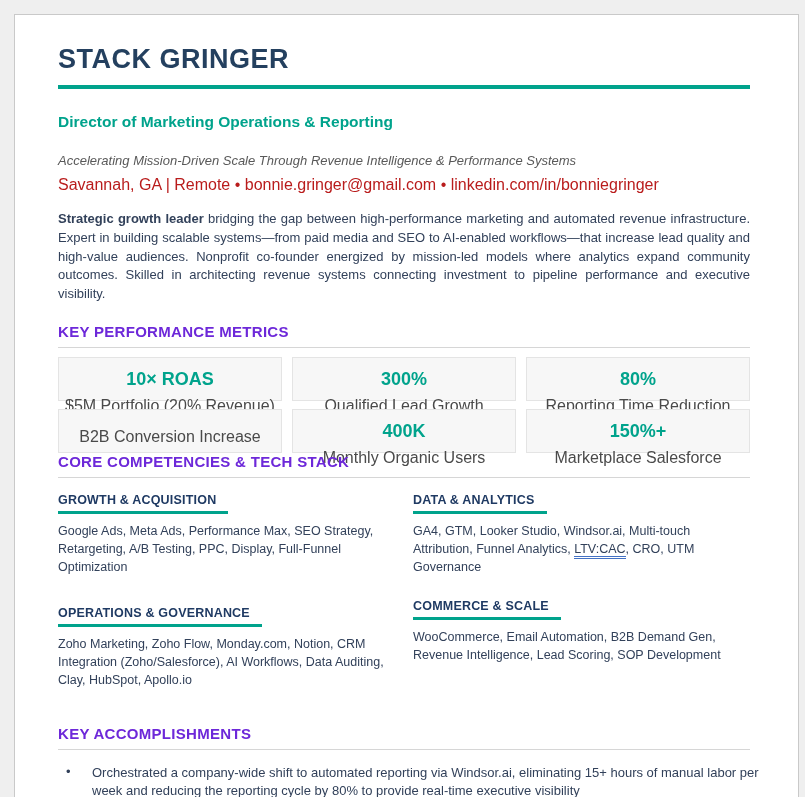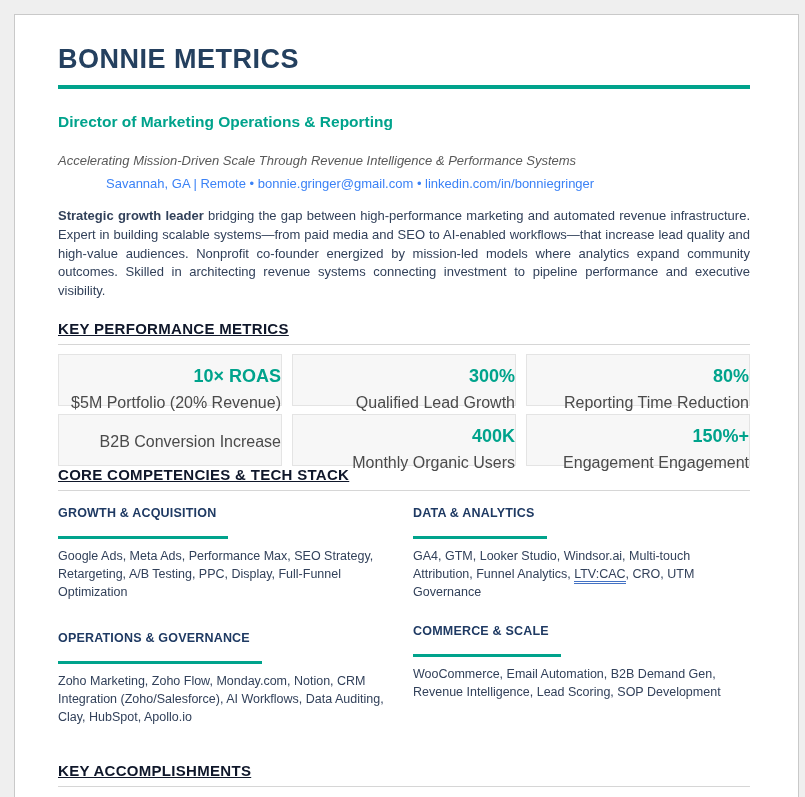--- a/index.html
+++ b/index.html
@@ -20,60 +20,60 @@
     font-size: 27px; font-weight: bold; color: #24405f;
     letter-spacing: 0.5px; line-height: 1.05;
   }
   .accent-rule { height: 4px; background: #00a38c; margin-top: 12px; }
   .job-title {
     margin-top: 24px; font-size: 15.5px; font-weight: bold; color: #00a38c;
   }
   .tagline {
     margin-top: 22px; font-size: 13px; font-style: italic; color: #595959;
   }
-  .contact { margin-top: 8px; font-size: 13px; color: #3b82f6; margin-left: 48px; }
+  .contact { margin-top: 8px; font-size: 16px; color: #b91c1c; }
   .summary {
     margin-top: 16px; font-size: 13px; line-height: 1.43;
     color: #32415a; text-align: justify;
   }
   .summary .lead { font-weight: bold; }
   
   .section-heading {
-    font-size: 15px; font-weight: bold; color: #0f172a; letter-spacing: 0.3px; text-decoration: underline;
+    font-size: 15px; font-weight: bold; color: #6d28d9; letter-spacing: 0.3px;
   }
   .section-rule { height: 1px; background: #d6d6d6; margin-top: 7px; }
   .sec-metrics { margin-top: 20px; }
   .sec-comp   { }
   .sec-accomp { margin-top: 36px; }
   
   .metrics-grid {
     margin-top: 9px;
     display: grid; grid-template-columns: repeat(3, 1fr);
     column-gap: 10px; row-gap: 8px;
   }
   .metric-card {
-    height: 52px; background: #f7f7f7; border: 1px solid #e4e4e4;
-    text-align: right; padding-top: 11px;
+    height: 44px; background: #f7f7f7; border: 1px solid #e4e4e4;
+    text-align: center; padding-top: 11px;
   }
   .metric-value { font-size: 18px; font-weight: bold; color: #00a38c; }
   .metric-label { margin-top: 7px; font-size: 16px; color: #4a4a4a; }
   
   .comp-grid {
     margin-top: 12px;
     display: grid; grid-template-columns: 332px 1fr;
     column-gap: 23px; row-gap: 26px;
     align-items: start;
   }
   .comp-group.raised { position: relative; top: -7px; }
   .group-title {
     display: inline-block;
     font-size: 12.5px; font-weight: bold; color: #1f3a63;
     letter-spacing: 0.2px;
     border-bottom: 3px solid #00a38c;
-    padding: 0 12px 16px 0;
+    padding: 0 12px 4px 0;
   }
   .group-text {
     margin-top: 8px; font-size: 12.5px; line-height: 1.45; color: #32415a;
   }
   .grammar-mark { border-bottom: 3px double #4472c4; text-align: right; }
   .grammar-mark:empty { border: none; }
   
   .accomp-list { margin-top: 14px; margin-right: -40px; list-style: none; }
   .accomp-item {
     position: relative; padding-left: 34px; margin-bottom: 10px;
@@ -82,21 +82,21 @@
   .accomp-item .bullet-dot {
     position: absolute; left: 8px; top: -1px;
     color: #32415a; font-size: 13px;
   }
 </style>
 </head>
 <body>
 
 <div class="page">
 
-  <div class="name">BONNIE METRICS</div>
+  <div class="name">STACK GRINGER</div>
   <div class="accent-rule"></div>
   <div class="job-title">Director of Marketing Operations &amp; Reporting</div>
   <div class="tagline">Accelerating Mission-Driven Scale Through Revenue Intelligence &amp; Performance Systems</div>
   <div class="contact">Savannah, GA | Remote • bonnie.gringer@gmail.com • linkedin.com/in/bonniegringer</div>
 
   <div class="summary"><span class="lead">Strategic growth leader</span><span> bridging the gap between high-performance marketing and automated revenue infrastructure. Expert in building scalable systems—from paid media and SEO to AI-enabled workflows—that increase lead quality and high-value audiences. Nonprofit co-founder energized by mission-led models where analytics expand community outcomes. Skilled in architecting revenue systems connecting investment to pipeline performance and executive visibility.</span></div>
 
   <div class="sec-metrics">
     <div class="section-heading">KEY PERFORMANCE METRICS</div>
     <div class="section-rule"></div>
@@ -115,21 +115,21 @@
       </div>
       <div class="metric-card">
         <div class="metric-label">B2B Conversion Increase</div>
       </div>
       <div class="metric-card">
         <div class="metric-value">400K</div>
         <div class="metric-label">Monthly Organic Users</div>
       </div>
       <div class="metric-card">
         <div class="metric-value">150%+</div>
-        <div class="metric-label">Engagement Engagement</div>
+        <div class="metric-label">Marketplace Salesforce</div>
       </div>
     </div>
   </div>
 
   <div class="sec-comp">
     <div class="section-heading">CORE COMPETENCIES &amp; TECH STACK</div>
     <div class="section-rule"></div>
     <div class="comp-grid">
 
       <div class="comp-group">

